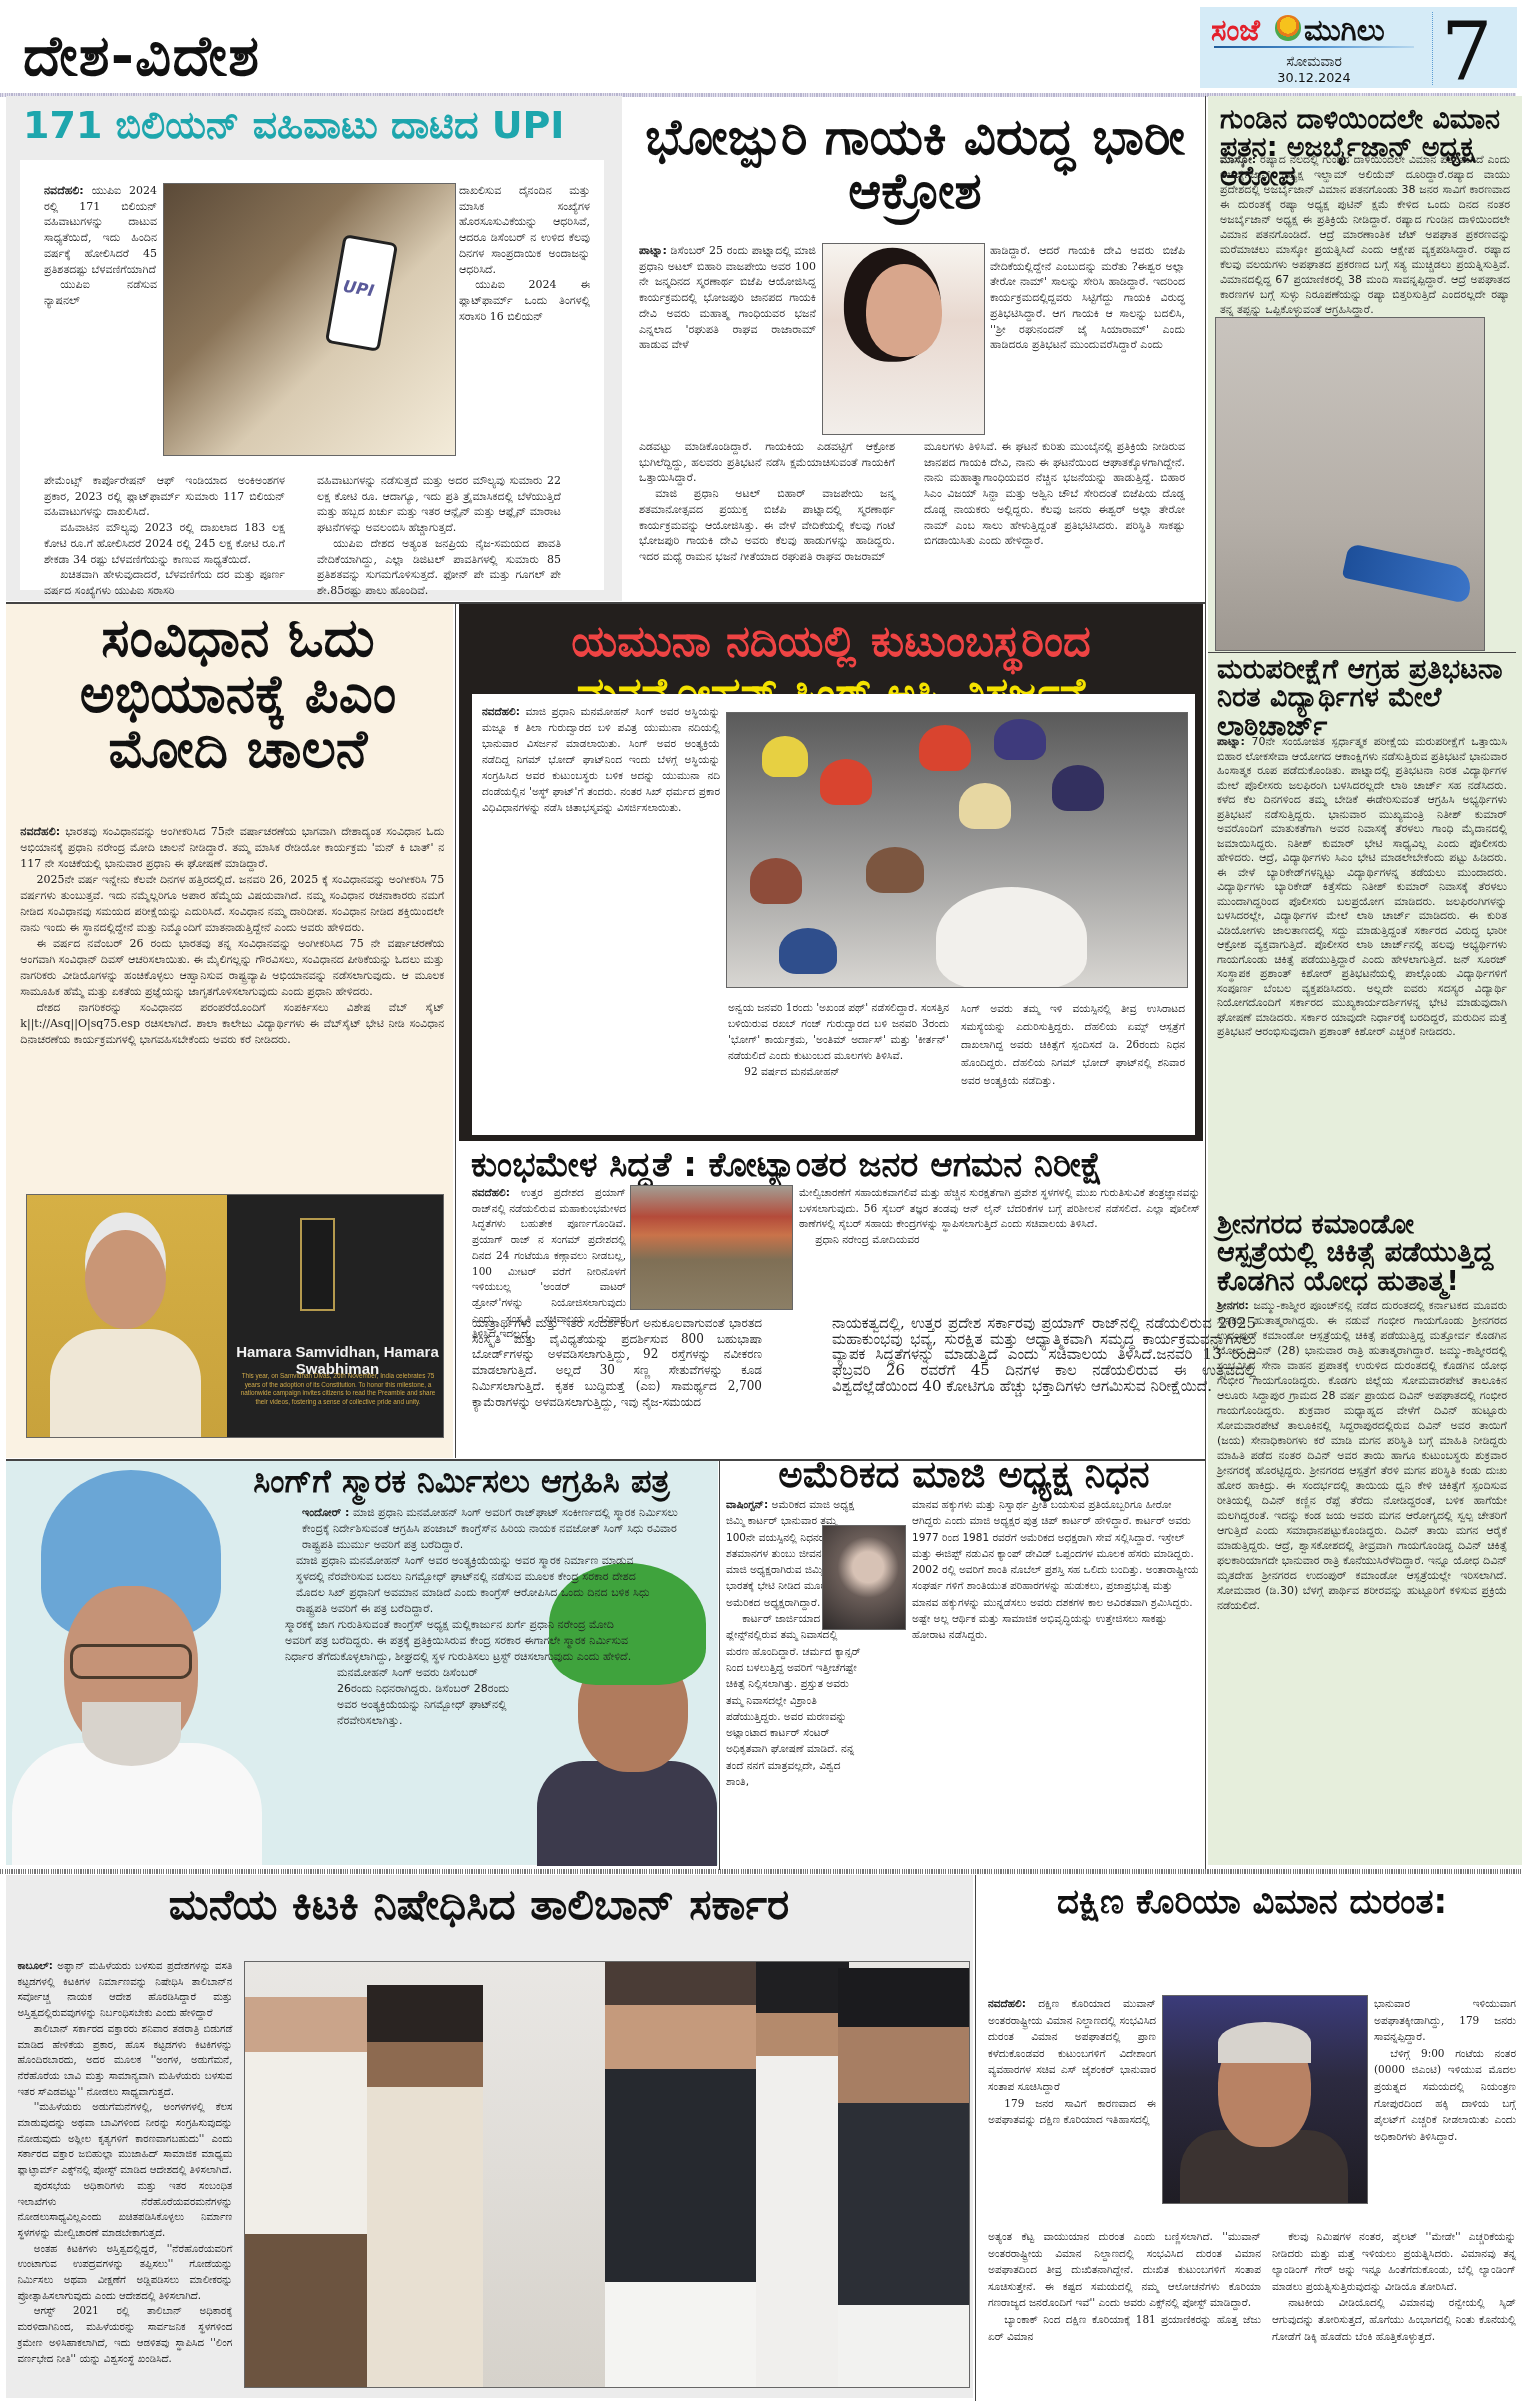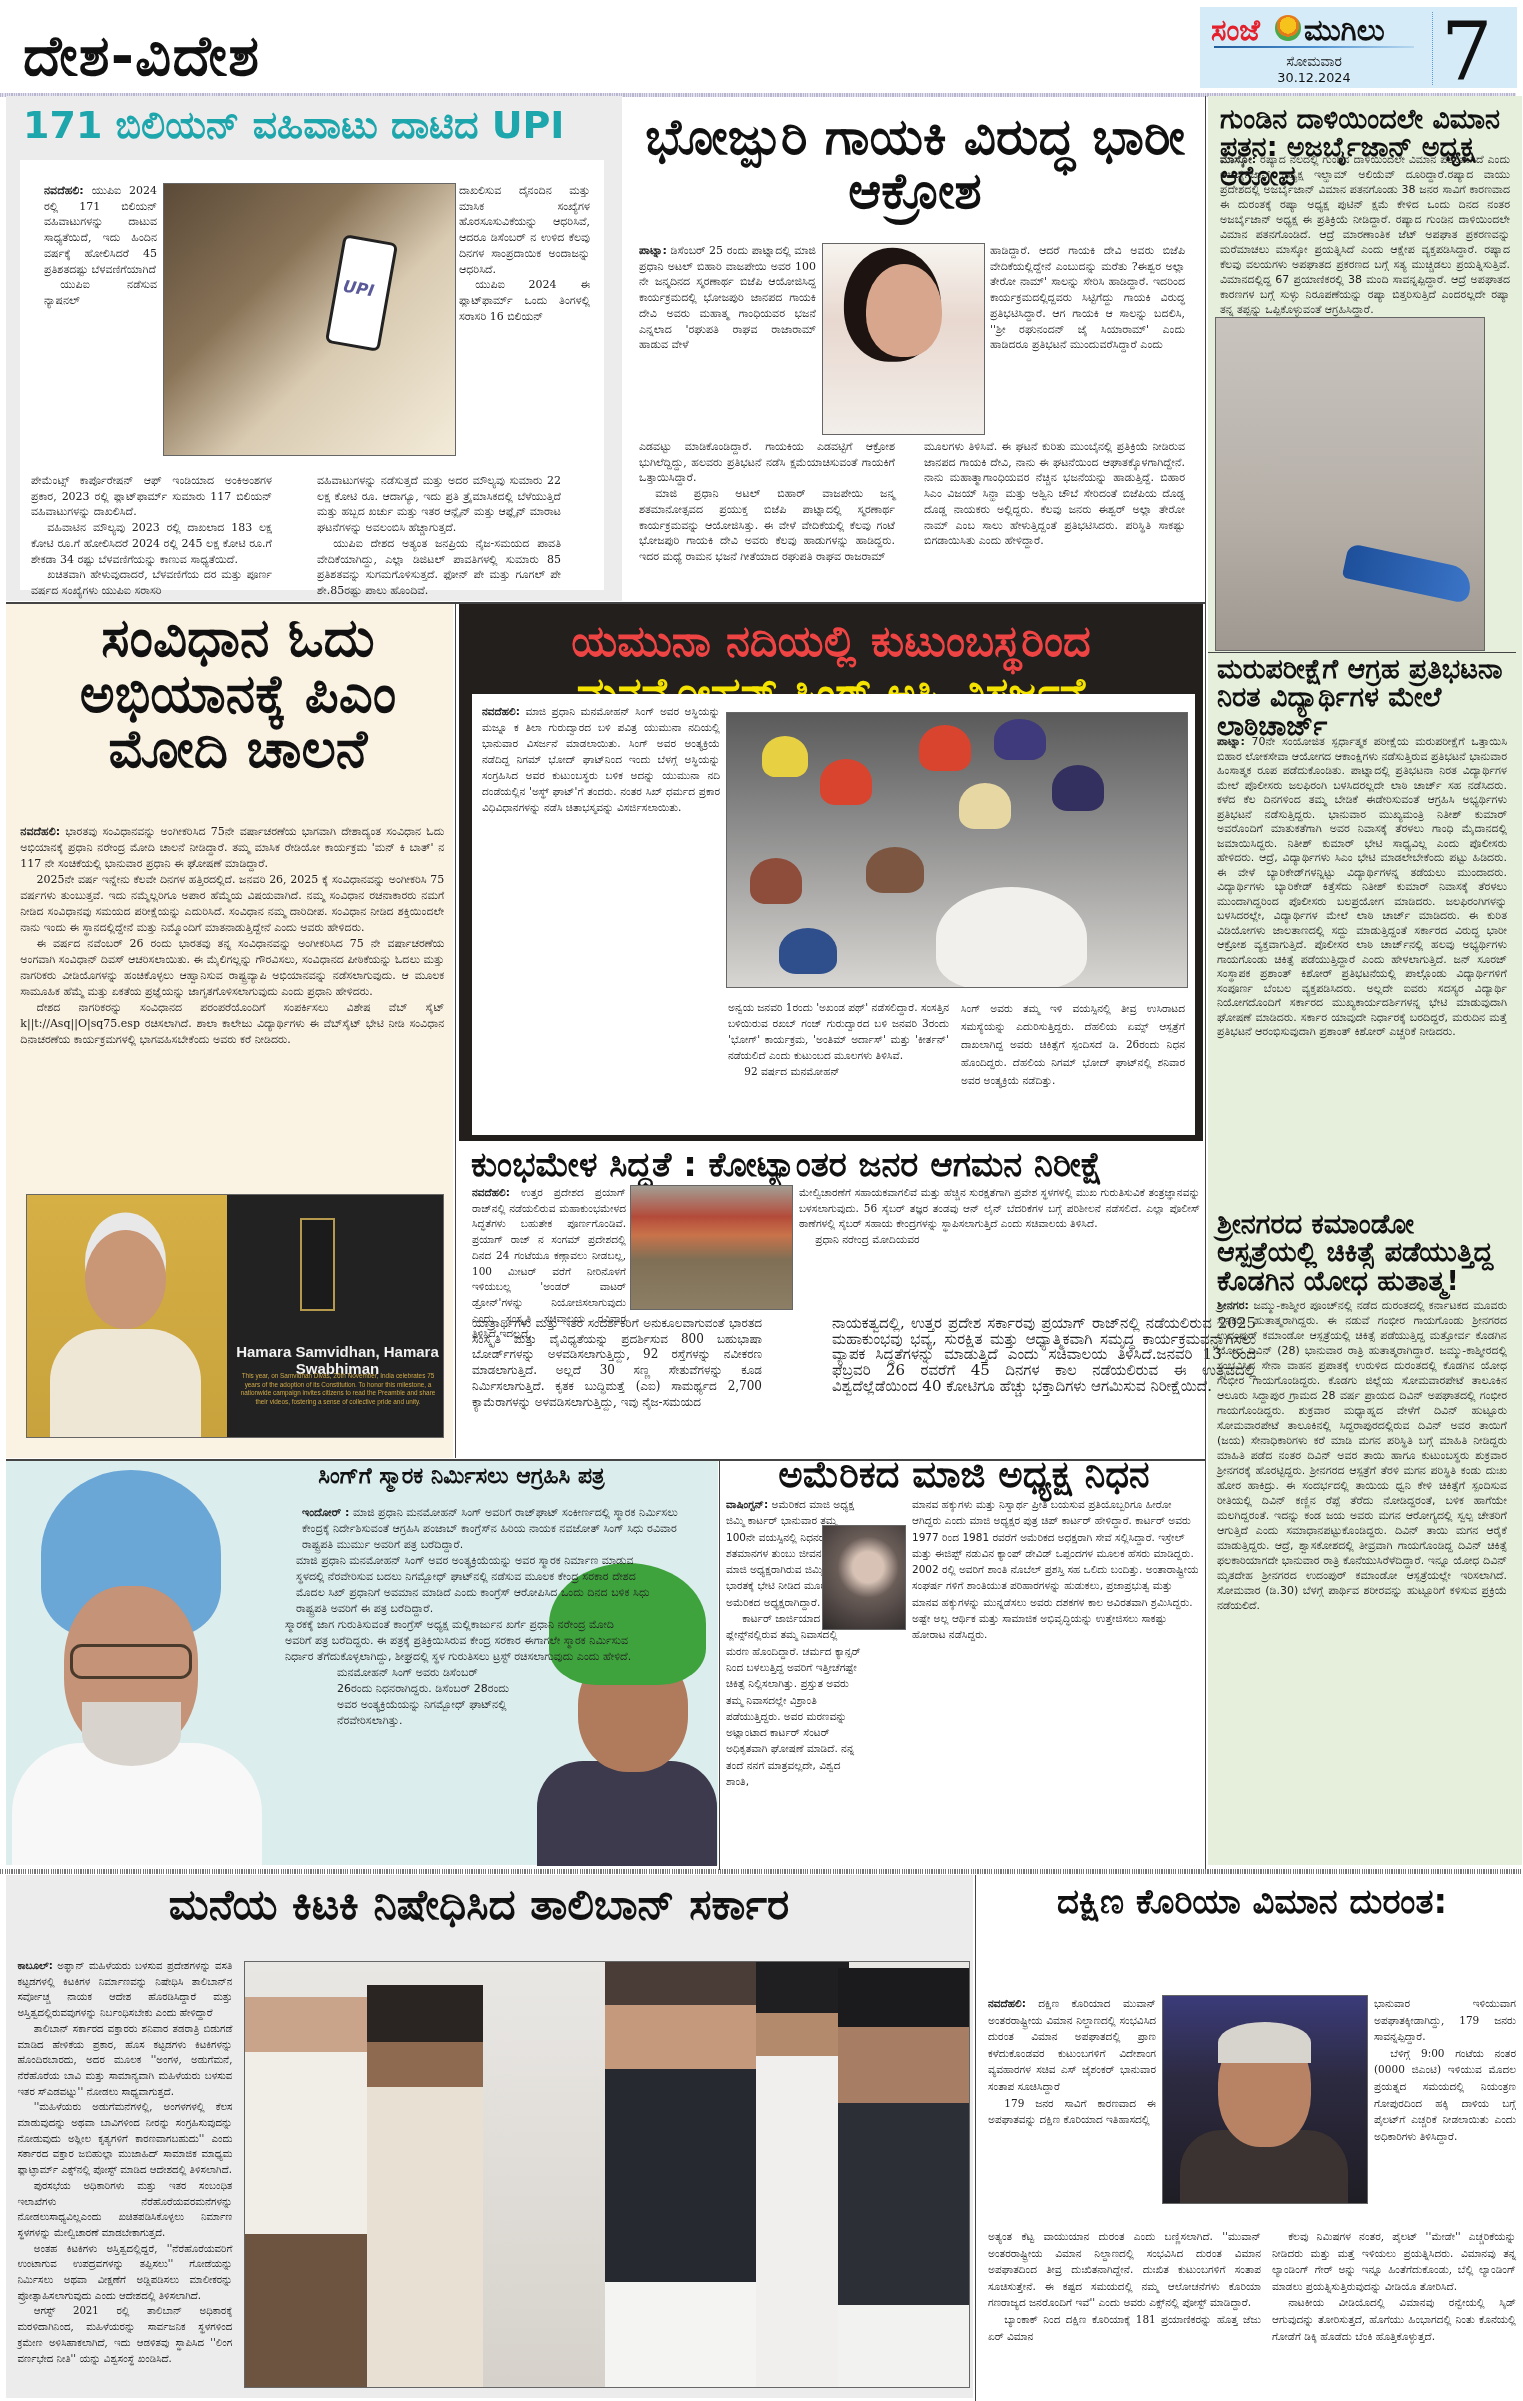--- a/index.html
+++ b/index.html
@@ -30,21 +30,21 @@
   #top-rule { left: 0; top: 93px; width: 1516px; height: 3.5px; background: repeating-linear-gradient(90deg,#b9b6cf 0 1.2px,#e3e1ee 1.2px 2.3px); }
 
   
   #upi-box { left: 5.8px; top: 96px; width: 616px; height: 505px; background: #ececec; }
   #upi-inner { left: 20.3px; top: 160px; width: 584px; height: 430px; background: #ffffff; }
   #upi-headline { left: 23px; top: 105px; font-size: 38px; color: #1ea6ad; font-weight: bold; }
   #upi-photo { left: 163px; top: 183px; width: 293px; height: 273px; background: linear-gradient(135deg,#5b4a38 0%,#8a7458 35%,#d9cbb2 60%,#f3ebd9 100%); }
   #upi-phone { left: 334px; top: 238px; width: 55px; height: 110px; background: #fff; border: 3.5px solid #222; border-radius: 7px; transform: rotate(10deg); }
   #upi-phone-label { left: 343px; top: 279px; font-size: 16.3px; font-weight: bold; color: #5a5a9a; font-style: italic; transform: rotate(10deg); }
   #upi-col1 { left: 44px; top: 183px; width: 113px; }
-  #upi-col1b { left: 31px; top: 473px; width: 241px; }
+  #upi-col1b { left: 44px; top: 473px; width: 241px; }
   #upi-col2 { left: 459px; top: 183px; width: 131px; }
   #upi-col2b { left: 317px; top: 473px; width: 244px; }
 
   
   #bhoj-headline { left: 639px; top: 110px; width: 552px; text-align: center; font-size: 50px; }
   #bhoj-photo { left: 822px; top: 243px; width: 163px; height: 192px; background: linear-gradient(180deg,#f7f4ef 0%,#e8d8cf 40%,#f2eeea 100%); }
   #bhoj-face { left: 866px; top: 264px; width: 76px; height: 93px; border-radius: 50% 50% 45% 45%; background: #d8a68c; box-shadow: -11.6px -5.8px 0 10.5px #1d1412; }
   #bhoj-col1 { left: 639px; top: 243px; width: 177px; }
   #bhoj-col1b { left: 639px; top: 439px; width: 256px; }
   #bhoj-col2 { left: 990px; top: 243px; width: 195px; }
@@ -99,21 +99,21 @@
   #manmohan { left: 11.6px; top: 1470px; width: 250px; height: 395px; }
   #mm-turban { left: 29px; top: 0; width: 180px; height: 168px; border-radius: 50% 50% 30% 30%; background: #6aa6d6; position: absolute; }
   #mm-face { left: 52px; top: 116px; width: 134px; height: 168px; border-radius: 45%; background: #c59377; position: absolute; }
   #mm-glasses { left: 58px; top: 174px; width: 122px; height: 35px; border: 3.5px solid #4a3a2c; border-radius: 11.6px; position: absolute; }
   #mm-beard { left: 70px; top: 232px; width: 99px; height: 64px; border-radius: 0 0 50% 50%; background: #d8d3cc; position: absolute; }
   #mm-kurta { left: 0; top: 273px; width: 250px; height: 122px; background: #f8f8f8; border-radius: 70px 70px 0 0; position: absolute; }
   #sidhu { left: 537px; top: 1563px; width: 180px; height: 302px; }
   #sidhu-turban { left: 11.6px; top: 0; width: 157px; height: 122px; border-radius: 50% 50% 30% 30%; background: #3fa33d; position: absolute; }
   #sidhu-face { left: 41px; top: 87px; width: 110px; height: 122px; border-radius: 45%; background: #b07b5d; position: absolute; }
   #sidhu-coat { left: 0; top: 198px; width: 180px; height: 105px; border-radius: 46px 46px 0 0; background: #3c3a4c; position: absolute; }
-  #mem-headline { left: 229px; top: 1464px; width: 465px; text-align: center; font-size: 22px; }
+  #mem-headline { left: 229px; top: 1464px; width: 465px; text-align: center; font-size: 32px; }
   #mem-body { left: 209px; top: 1505px; width: 476px; font-size: 11px; line-height: 16px; font-family: "DejaVu Sans", sans-serif; text-align: left; }
   #mem-body p { text-indent: 0; margin-bottom: 0; }
 
   
   #carter-headline { left: 723px; top: 1455px; width: 482px; font-size: 37px; text-align: center; }
   #carter-photo { left: 822px; top: 1525px; width: 84px; height: 105px; background: radial-gradient(circle at 55% 40%, #d7c2b5 0 20%, #6a5d58 40%, #2e2a2a 100%); }
   #carter-col1 { left: 726px; top: 1496px; width: 232px; font-size: 10.5px; line-height: 16.3px; font-family: "DejaVu Sans", sans-serif; text-align: left; }
   #carter-col2 { left: 866px; top: 1496px; width: 337px; font-size: 10.5px; line-height: 16.3px; font-family: "DejaVu Sans", sans-serif; text-align: left; }
 
   

